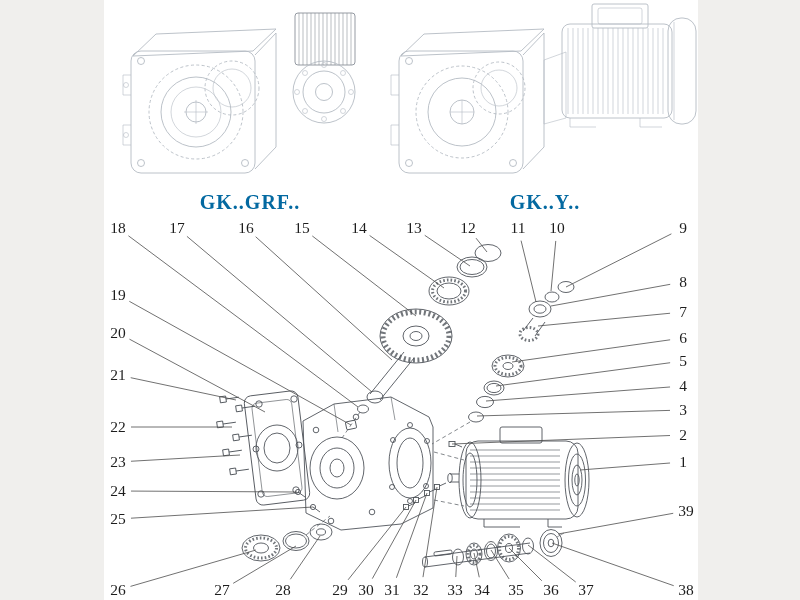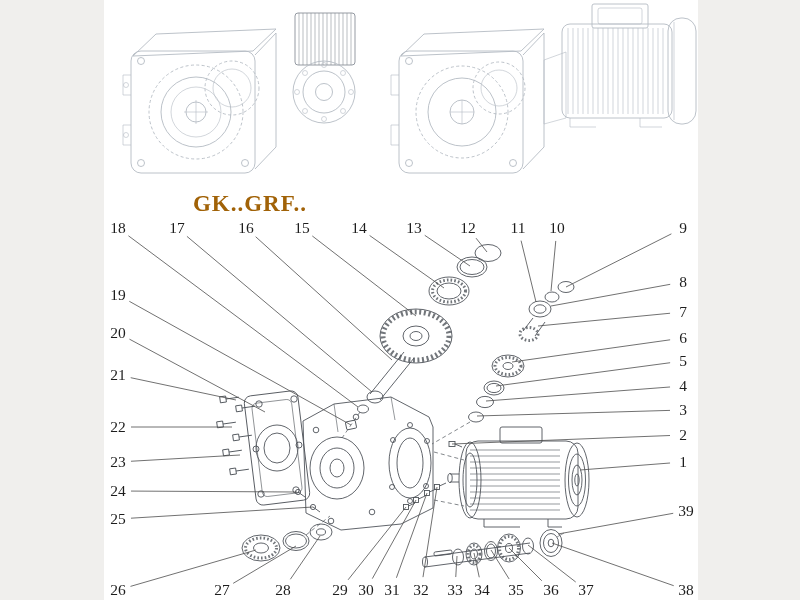--- a/index.html
+++ b/index.html
@@ -2,21 +2,21 @@
 <html><head>
 <meta charset="utf-8">
 <style>
   html,body{margin:0;padding:0;}
   body{font-family:"Liberation Sans",sans-serif;background:#ffffff;}
   .stage{position:relative;width:800px;height:600px;background:#ffffff;overflow:hidden;}
   .band{position:absolute;top:0;bottom:0;background:#f0efed;}
   .band-left{left:0;width:104px;}
   .band-right{left:698px;width:102px;}
   .model-title{position:absolute;top:191px;width:200px;height:28px;text-align:center;
-    font-family:"Liberation Serif",serif;font-weight:bold;font-size:23px;letter-spacing:1px;color:#a16207;}
+    font-family:"Liberation Serif",serif;font-weight:bold;font-size:20px;letter-spacing:1px;color:#0369a1;}
   .title-left{left:150px;}
   .title-right{left:445px;}
   svg.diagram{position:absolute;left:0;top:0;}
   
   .td{stroke:#b4bbc3;fill:none;stroke-width:0.9;}
   .td .td-dark{stroke:#8a9099;}
   .td .thin{stroke-width:0.6;}
   .td .dashc{stroke-dasharray:3,2.4;}
   
   .ex{stroke:#4f545a;fill:none;stroke-width:0.9;}
@@ -341,13 +341,14 @@
         <line x1="575.7288929873567" y1="582.0310376626044" x2="528" y2="545" class="leader"></line>
         <text x="586" y="595" class="part-num">37</text>
         <line x1="673.7326985506189" y1="585.6972897901425" x2="552" y2="543" class="leader"></line>
         <text x="686" y="595" class="part-num">38</text>
         <line x1="673.2049202385058" y1="513.2991158946435" x2="558" y2="534" class="leader"></line>
         <text x="686" y="516" class="part-num">39</text>
       </g>
   </svg>
 
   <div class="model-title title-left">GK..GRF..</div>
+  <div class="model-title title-right">GK..Y..</div>
 </div>
 
 </body></html>

